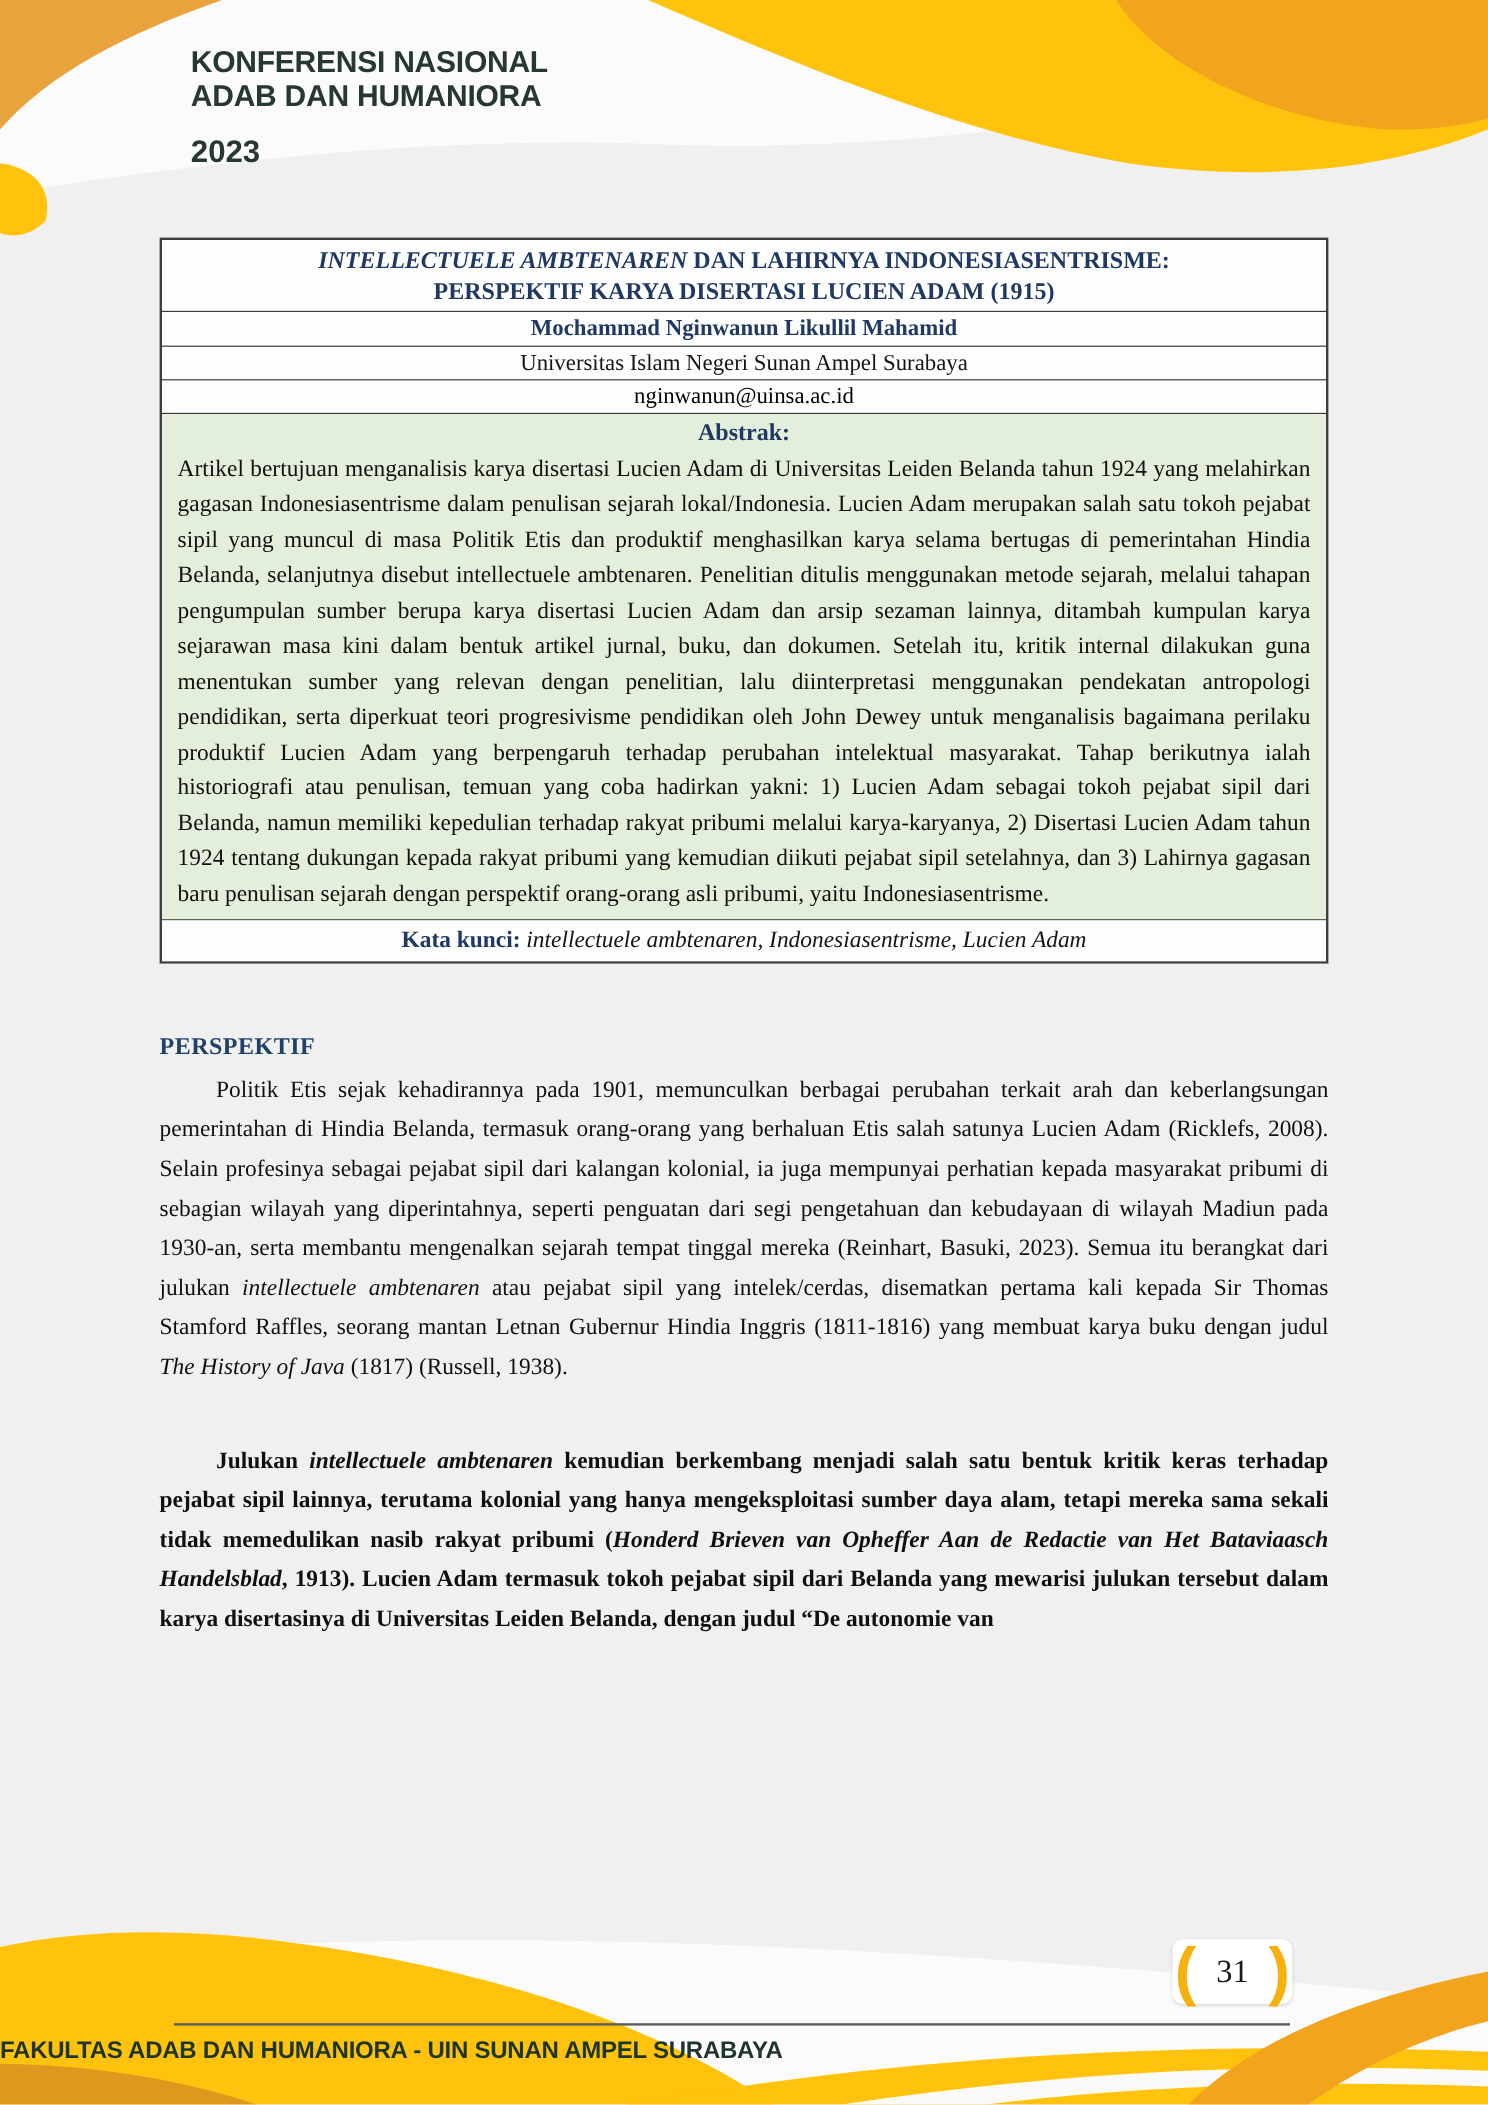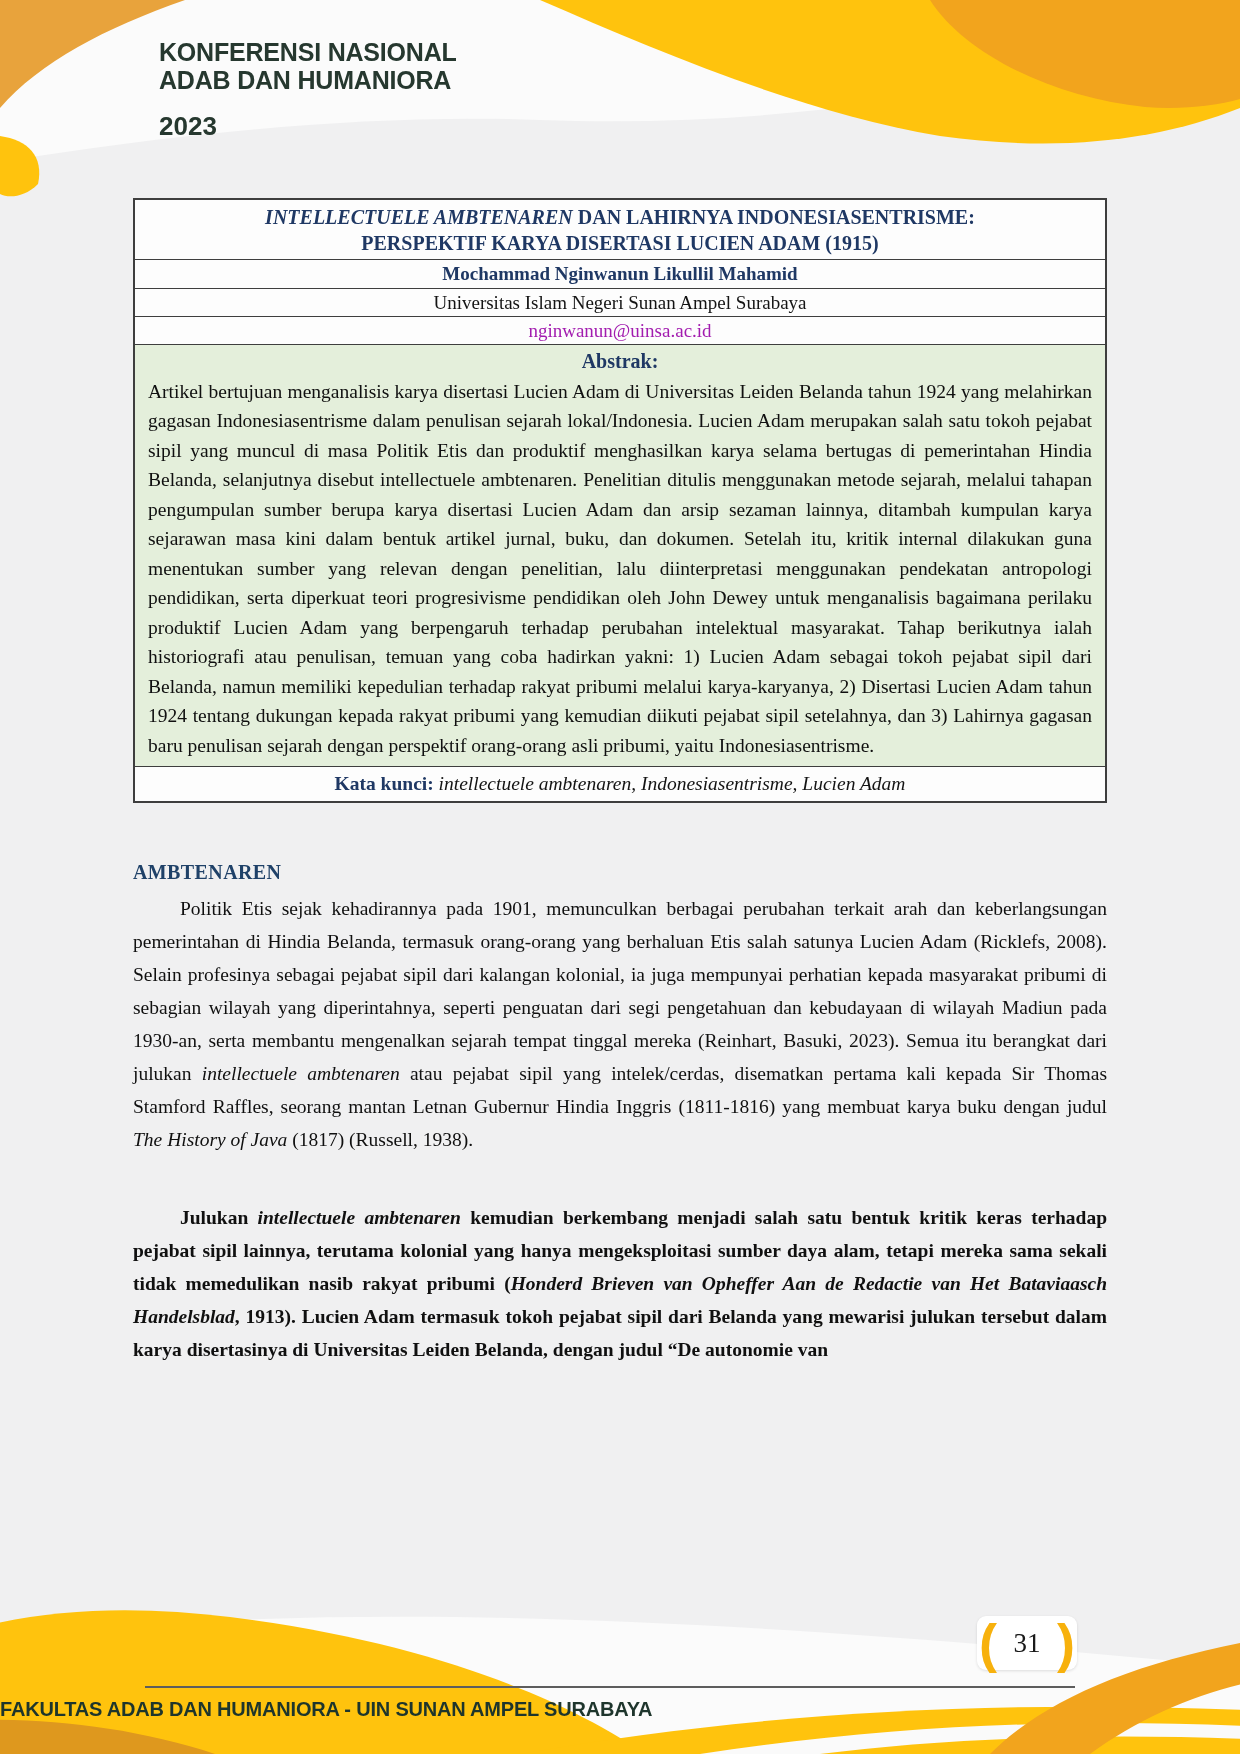--- a/index.html
+++ b/index.html
@@ -39,21 +39,21 @@
   .content{position:absolute;left:133px;top:198px;width:974px;z-index:4;}
   .paper-table{border:2px solid #3e3e3e;background:#fdfdfd;font-family:Liberation Serif, serif;}
   .paper-table .row{border-bottom:1.5px solid #3e3e3e;text-align:center;}
   .paper-table .row:last-child{border-bottom:none;text-align:center;}
   .title-row{
     font-size:20px;font-weight:bold;color:#1f3864;
     line-height:26px;padding:4px 12px 3px;
   }
   .author-row{font-size:19px;font-weight:bold;color:#1f3864;line-height:28px;}
   .affil-row{font-size:19px;color:#141414;line-height:27px;}
-  .email-row{font-size:19px;color:#a21caf;line-height:27px;}
+  .email-row{font-size:19px;color:#000000;line-height:27px;}
   .abstract-row{
     background:#e4efdb;text-align:left;
     padding:2px 13px 6px;font-size:19.5px;line-height:29.5px;color:#101010;
   }
   .abstract-label{display:block;font-weight:bold;color:#1f3864;font-size:20px;}
   .abstract-text{display:block;text-align:justify;}
   .keywords-row{
     text-align:left;padding:3px 13px;font-size:19.5px;line-height:28px;background:#fdfdfd;
   }
   .kw-label{font-weight:bold;color:#1f3864;}
@@ -117,21 +117,21 @@
       <div class="row email-row">nginwanun@uinsa.ac.id</div>
       <div class="row abstract-row">
         <span class="abstract-label">Abstrak:</span>
         <span class="abstract-text">Artikel bertujuan menganalisis karya disertasi Lucien Adam di Universitas Leiden Belanda tahun 1924 yang melahirkan gagasan Indonesiasentrisme dalam penulisan sejarah lokal/Indonesia. Lucien Adam merupakan salah satu tokoh pejabat sipil yang muncul di masa Politik Etis dan produktif menghasilkan karya selama bertugas di pemerintahan Hindia Belanda, selanjutnya disebut intellectuele ambtenaren. Penelitian ditulis menggunakan metode sejarah, melalui tahapan pengumpulan sumber berupa karya disertasi Lucien Adam dan arsip sezaman lainnya, ditambah kumpulan karya sejarawan masa kini dalam bentuk artikel jurnal, buku, dan dokumen. Setelah itu, kritik internal dilakukan guna menentukan sumber yang relevan dengan penelitian, lalu diinterpretasi menggunakan pendekatan antropologi pendidikan, serta diperkuat teori progresivisme pendidikan oleh John Dewey untuk menganalisis bagaimana perilaku produktif Lucien Adam yang berpengaruh terhadap perubahan intelektual masyarakat. Tahap berikutnya ialah historiografi atau penulisan, temuan yang coba hadirkan yakni: 1) Lucien Adam sebagai tokoh pejabat sipil dari Belanda, namun memiliki kepedulian terhadap rakyat pribumi melalui karya-karyanya, 2) Disertasi Lucien Adam tahun 1924 tentang dukungan kepada rakyat pribumi yang kemudian diikuti pejabat sipil setelahnya, dan 3) Lahirnya gagasan baru penulisan sejarah dengan perspektif orang-orang asli pribumi, yaitu Indonesiasentrisme.</span>
       </div>
       <div class="row keywords-row">
         <span class="kw-label">Kata kunci: </span><span class="kw-text">intellectuele ambtenaren, Indonesiasentrisme, Lucien Adam</span>
       </div>
     </div>
 
-    <div class="section-heading">AMBTENAREN</div>
+    <div class="section-heading">PERSPEKTIF</div>
 
     <p class="body-par"><span>Politik Etis sejak kehadirannya pada 1901, memunculkan berbagai perubahan terkait arah dan keberlangsungan pemerintahan di Hindia Belanda, termasuk orang-orang yang berhaluan Etis salah satunya Lucien Adam (Ricklefs, 2008). Selain profesinya sebagai pejabat sipil dari kalangan kolonial, ia juga mempunyai perhatian kepada masyarakat pribumi di sebagian wilayah yang diperintahnya, seperti penguatan dari segi pengetahuan dan kebudayaan di wilayah Madiun pada 1930-an, serta membantu mengenalkan sejarah tempat tinggal mereka (Reinhart, Basuki, 2023). Semua itu berangkat dari julukan </span><span style="font-style: italic;">intellectuele ambtenaren</span><span> atau pejabat sipil yang intelek/cerdas, disematkan pertama kali kepada Sir Thomas Stamford Raffles, seorang mantan Letnan Gubernur Hindia Inggris (1811-1816) yang membuat karya buku dengan judul </span><span style="font-style: italic;">The History of Java</span><span> (1817) (Russell, 1938).</span></p>
     <p class="body-par"><span>Julukan </span><span style="font-style: italic;">intellectuele ambtenaren</span><span> kemudian berkembang menjadi salah satu bentuk kritik keras terhadap pejabat sipil lainnya, terutama kolonial yang hanya mengeksploitasi sumber daya alam, tetapi mereka sama sekali tidak memedulikan nasib rakyat pribumi (</span><span style="font-style: italic;">Honderd Brieven van Opheffer Aan de Redactie van Het Bataviaasch Handelsblad</span><span>, 1913). Lucien Adam termasuk tokoh pejabat sipil dari Belanda yang mewarisi julukan tersebut dalam karya disertasinya di Universitas Leiden Belanda, dengan judul “De autonomie van</span></p>
   </div>
 
   <svg class="wave bottom" viewBox="0 0 1240 240" preserveAspectRatio="none">
     <path d="M-50,128 C300,88 640,94 1290,158 L1290,240 L-50,240 Z" fill="#fbfbfb"></path>
     <path d="M-200,240 C-120,105 60,82 230,103 C430,128 565,185 645,240 Z" fill="#ffc30d"></path>
     <path d="M-50,240 L215,240 C130,212 35,202 -50,207 Z" fill="#de981e"></path>
     <path d="M520,240 C760,198 1000,184 1290,198 L1290,240 Z" fill="#ffc30d"></path>

